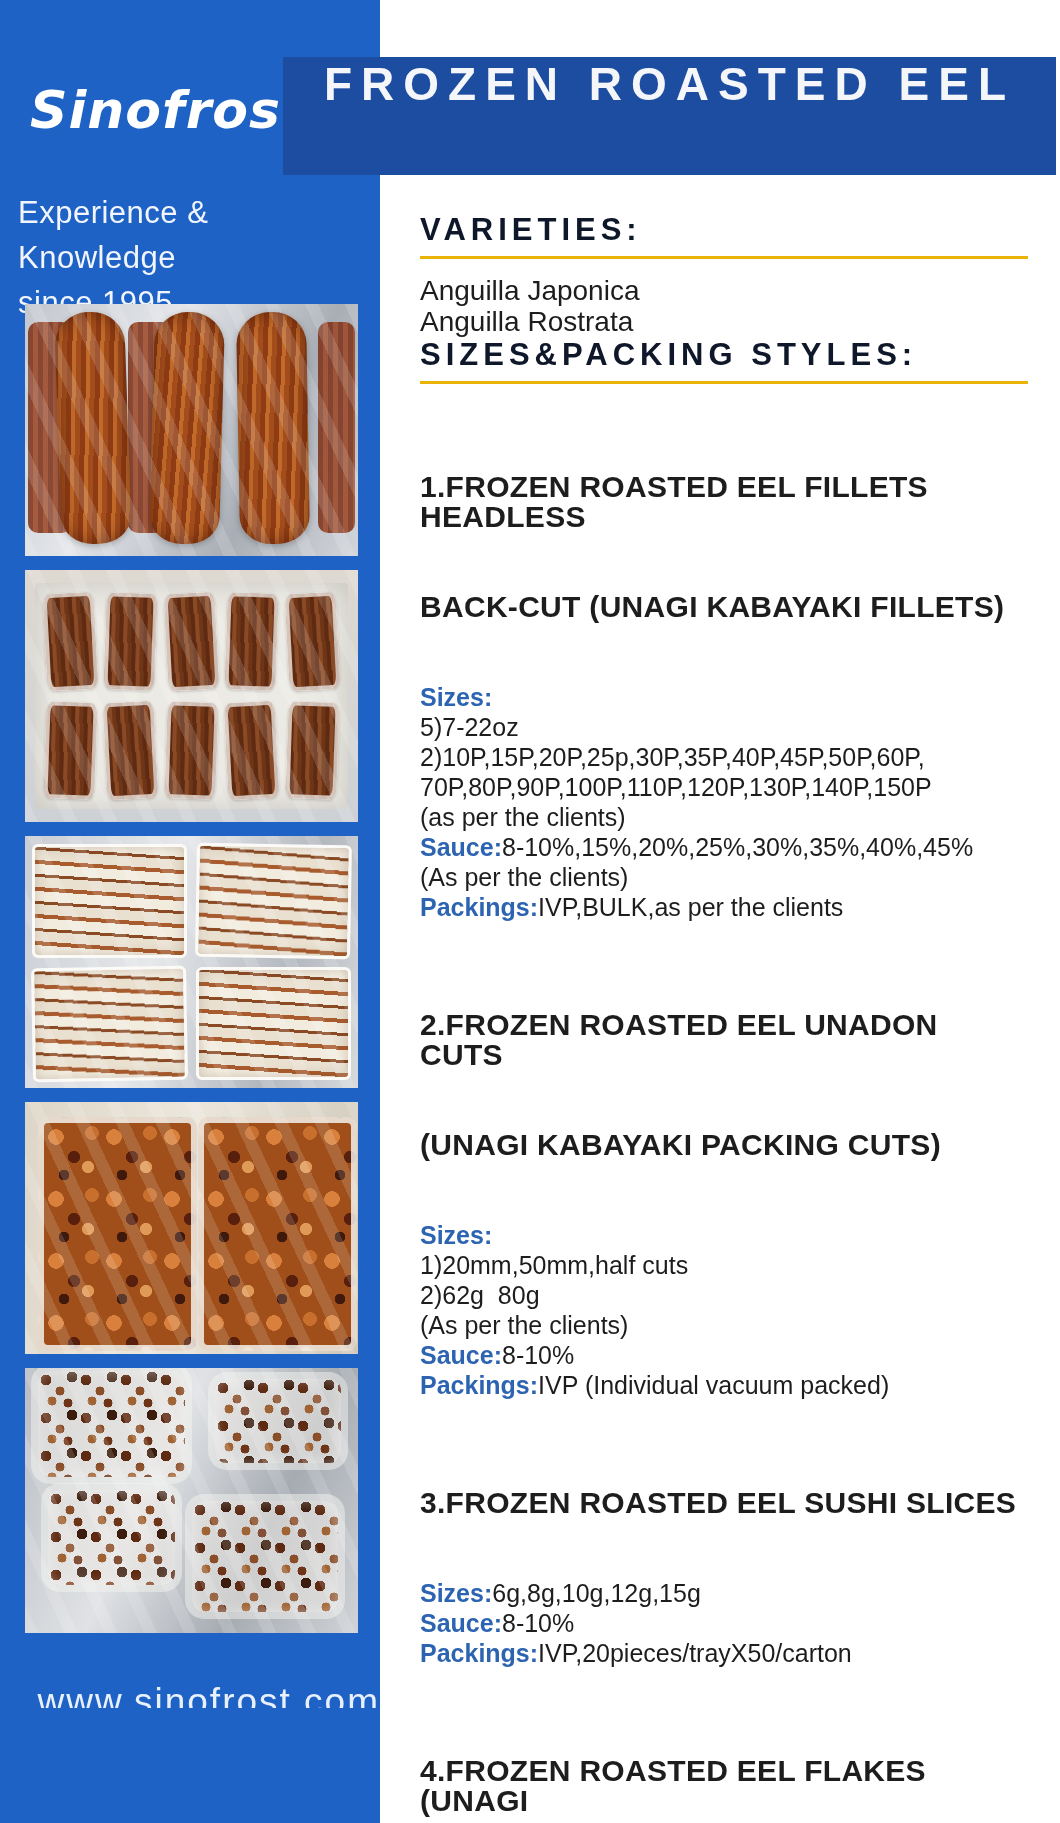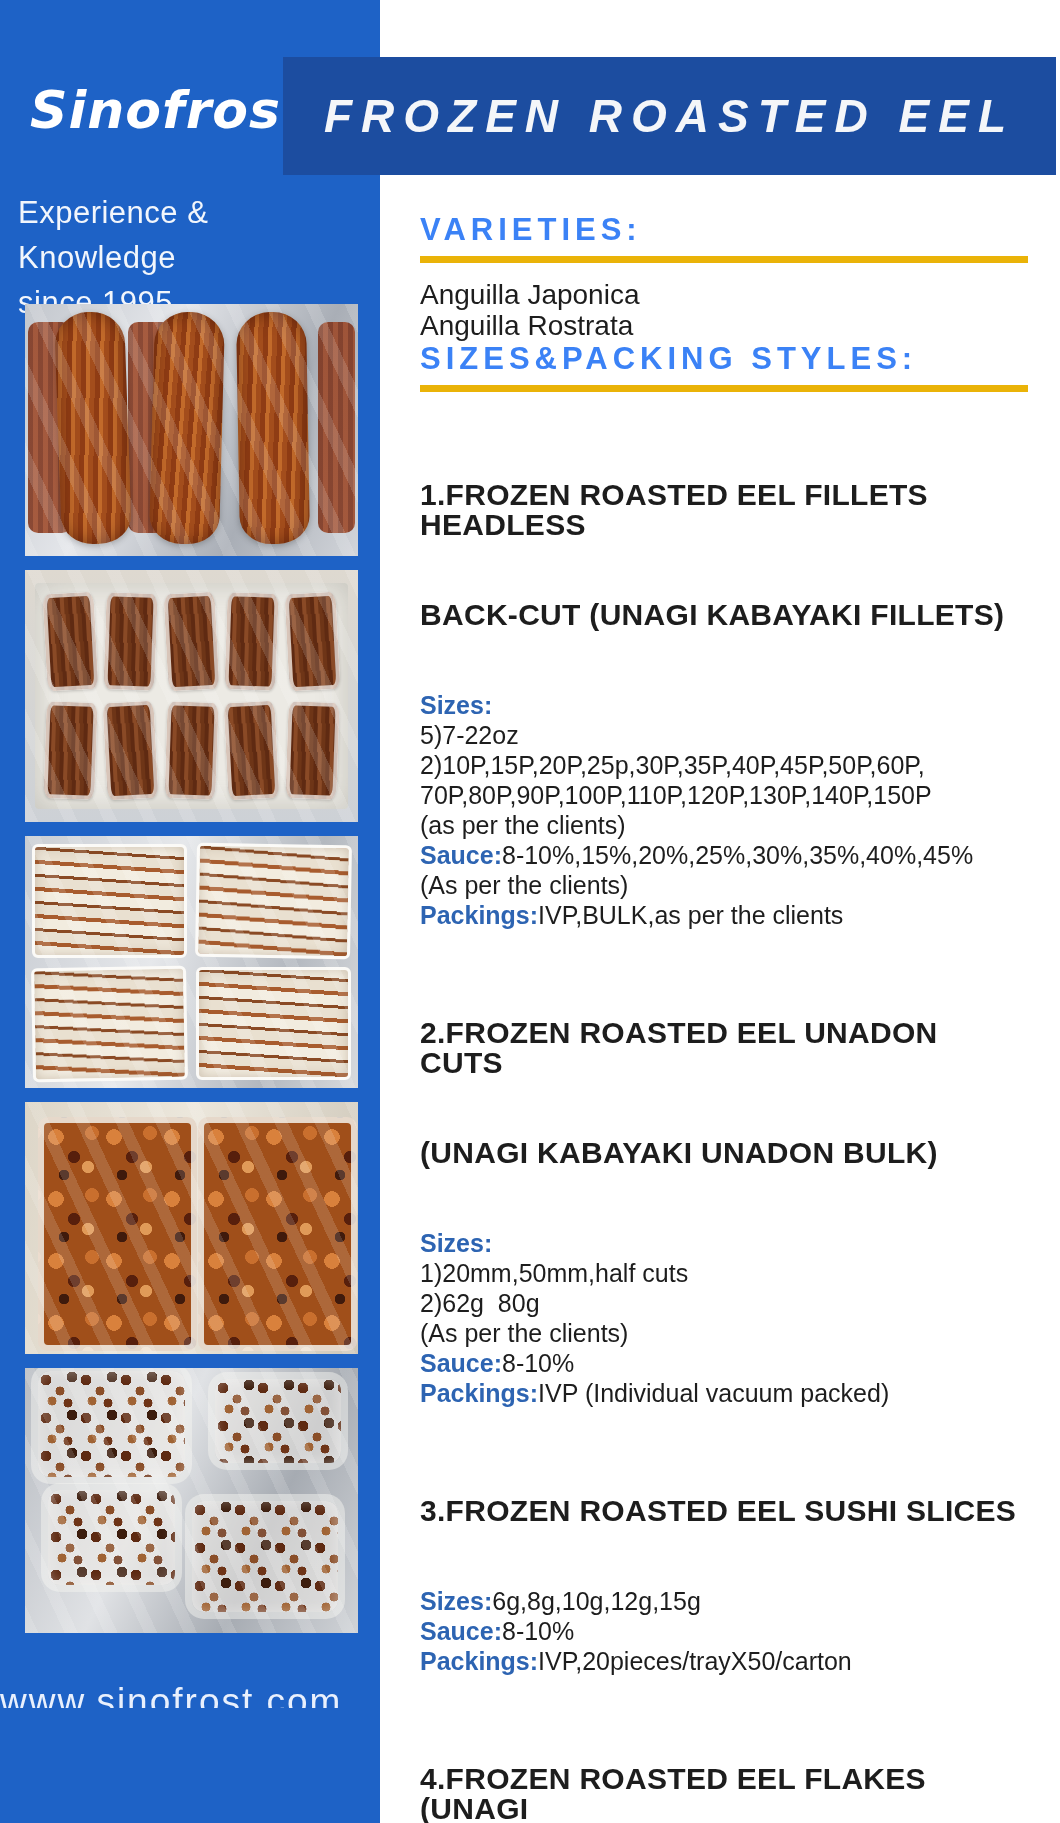--- a/index.html
+++ b/index.html
@@ -7,21 +7,21 @@
           font-family:"Liberation Sans", sans-serif; }
 
   
   .sidebar { position:absolute; left:0; top:0; width:380px; height:1823px; background:#1e62c6; }
   .logo { position:absolute; left:30px; top:80px; width:320px; color:#ffffff;
           font-size:52px; font-weight:bold; font-style:italic; letter-spacing:1px;
           font-family:"DejaVu Sans", sans-serif; }
   .tagline { position:absolute; left:18px; top:190px; width:352px; color:#f2f6fc;
              font-size:31px; line-height:45px; letter-spacing:.5px; }
   .website { position:absolute; left:0; top:1682px; width:380px; height:26px; overflow:hidden;
-             text-align:left; color:#e9f0fd; font-size:37px; line-height:40px; letter-spacing:2px; }
+             text-align:right; color:#e9f0fd; font-size:37px; line-height:40px; letter-spacing:2px; }
 
   
   .photo { position:absolute; left:25px; width:333px; overflow:hidden; }
   .sheen { position:absolute; inset:0;
            background:repeating-linear-gradient(65deg, rgba(255,255,255,.14) 0 12px, transparent 12px 36px); }
 
   .photo1 { top:304px; height:252px;
             background:linear-gradient(115deg,#c3c7cd 0%,#e4e6ea 35%,#a9aeb6 70%,#d2d5da 100%); }
   .flat { position:absolute; top:7%; width:13%; height:84%; border-radius:10px; opacity:.85;
           background:repeating-linear-gradient(90deg,#7c2f16 0 5px,#9c4422 5px 10px); }
@@ -71,27 +71,27 @@
                radial-gradient(circle 5px at 14px 30px,#a06334 88%,transparent 92%),
                radial-gradient(circle 5px at 30px 32px,#6e3417 88%,transparent 92%);
              background-size:40px 38px; }
   .cluster.c1{ left:4%; top:1%; width:44%; height:40%; }
   .cluster.c2{ left:57%; top:4%; width:38%; height:32%; }
   .cluster.c3{ left:7%; top:46%; width:38%; height:36%; }
   .cluster.c4{ left:50%; top:50%; width:44%; height:42%; }
 
   
   .titlebar { position:absolute; left:283px; top:57px; width:773px; height:118px; background:#1c4da0;
-              display:flex; align-items:center; justify-content:center;font-style:italic; }
+              display:flex; align-items:flex-start; justify-content:center; }
   .titlebar h1 { margin:0; color:#f4f6f9; font-size:46px; font-weight:bold; letter-spacing:9px; white-space:nowrap; }
 
   
   .content { position:absolute; left:420px; top:212px; width:608px; color:#1d1d1d; }
-  h2.sect { margin:0; color:#3b82f6; font-size:31px; line-height:36px; font-weight:bold; letter-spacing:5px;
-            border-bottom:7px solid #eab308; padding-bottom:8px; white-space:nowrap; }
+  h2.sect { margin:0; color:#0f172a; font-size:31px; line-height:36px; font-weight:bold; letter-spacing:5px;
+            border-bottom:3px solid #eab308; padding-bottom:8px; white-space:nowrap; }
   .mt18{ margin-top:18px; }
   .vlist { margin-top:16px; font-size:28px; line-height:31px; }
   .product { margin-top:28px; }
   .ptitle { font-weight:bold; font-size:30px; line-height:30px; letter-spacing:.3px; white-space:pre-wrap; }
   .row { font-size:25px; line-height:30px; white-space:pre-wrap; }
   .lbl { color:#2d64b2; font-weight:bold; }
 </style>
 </head>
 <body>
 
@@ -188,21 +188,21 @@
         <div class="row"><span class="lbl"></span><span>70P,80P,90P,100P,110P,120P,130P,140P,150P</span></div>
         <div class="row"><span class="lbl"></span><span>(as per the clients)</span></div>
         <div class="row"><span class="lbl">Sauce:</span><span>8-10%,15%,20%,25%,30%,35%,40%,45%</span></div>
         <div class="row"><span class="lbl"></span><span>(As per the clients)</span></div>
         <div class="row"><span class="lbl">Packings:</span><span>IVP,BULK,as per the clients</span></div>
       </div>
 
       <div class="product">
         <div class="ptitle">
           <div>2.FROZEN ROASTED EEL UNADON CUTS</div>
-          <div>(UNAGI KABAYAKI UNADON BULK)</div>
+          <div>(UNAGI KABAYAKI PACKING CUTS)</div>
         </div>
         <div class="row"><span class="lbl">Sizes:</span><span></span></div>
         <div class="row"><span class="lbl"></span><span>1)20mm,50mm,half cuts</span></div>
         <div class="row"><span class="lbl"></span><span>2)62g  80g</span></div>
         <div class="row"><span class="lbl"></span><span>(As per the clients)</span></div>
         <div class="row"><span class="lbl">Sauce:</span><span>8-10%</span></div>
         <div class="row"><span class="lbl">Packings:</span><span>IVP (Individual vacuum packed)</span></div>
       </div>
 
       <div class="product">

